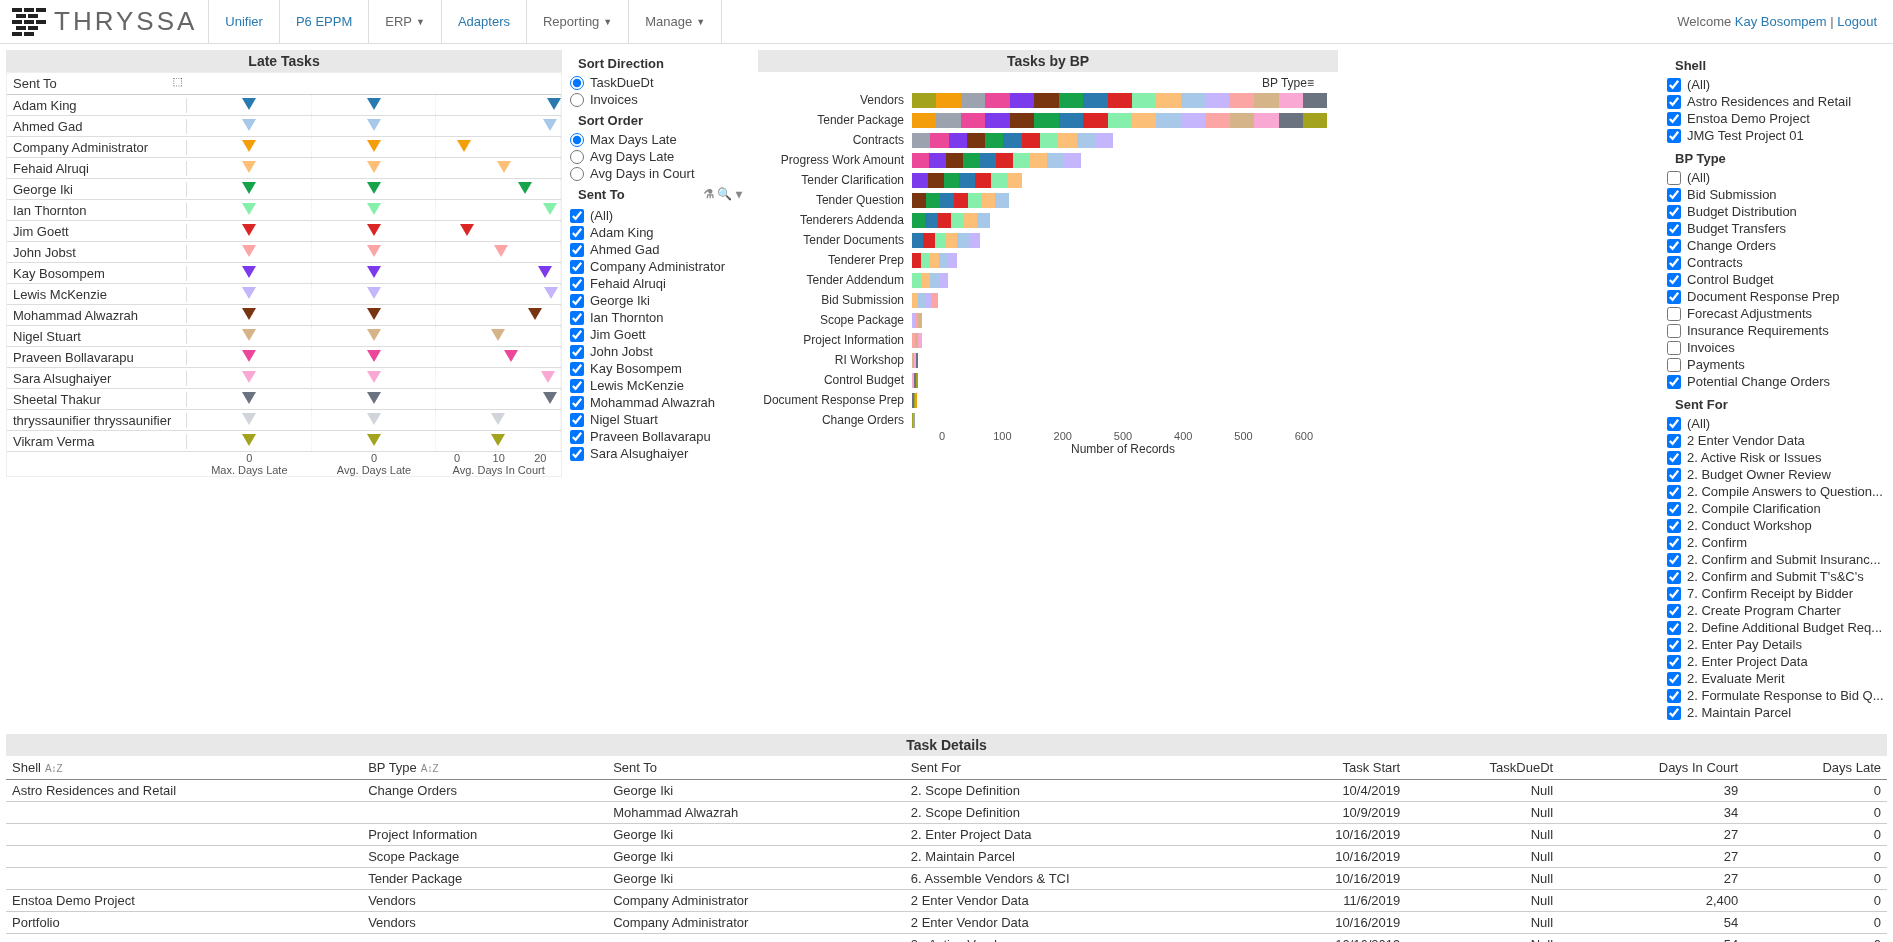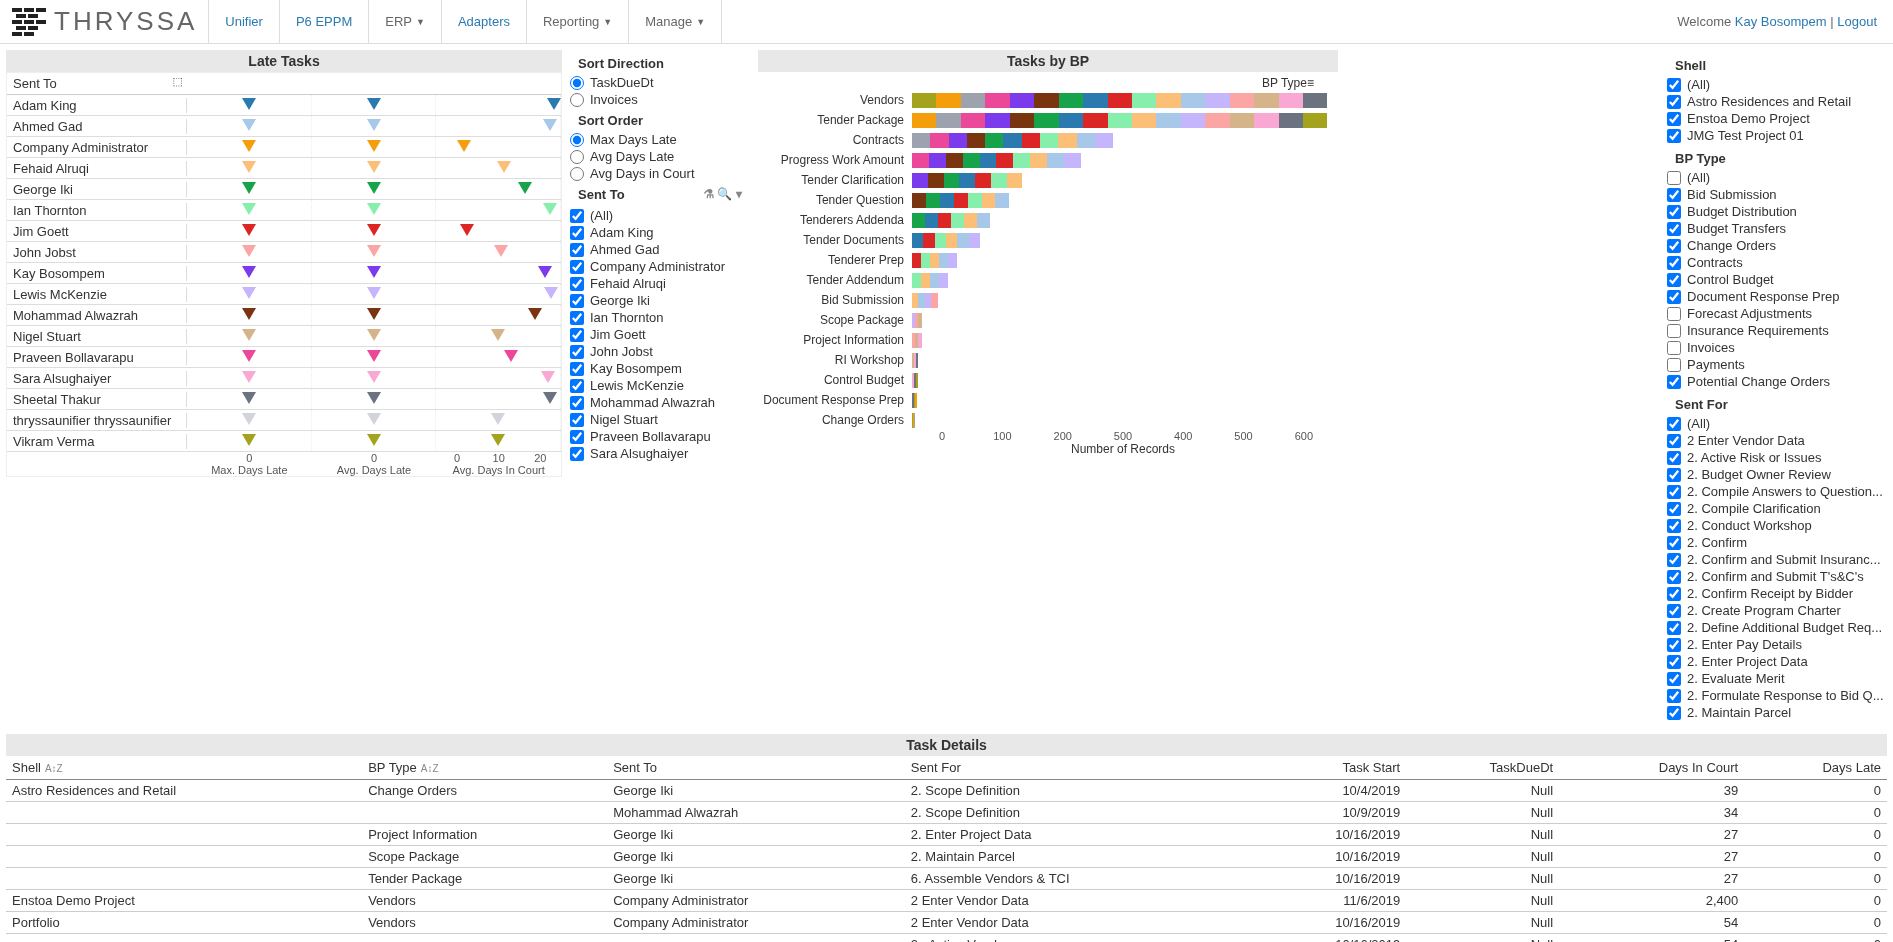--- a/index.html
+++ b/index.html
@@ -791,21 +791,21 @@
         <label class="check-row">
           <input type="checkbox" checked="" style="">
           <span>2. Confirm and Submit Insuranc...</span>
         </label>
         <label class="check-row">
           <input type="checkbox" checked="" style="">
           <span>2. Confirm and Submit T's&amp;C's</span>
         </label>
         <label class="check-row">
           <input type="checkbox" checked="" style="">
-          <span>2. Confirm Receipt by Bidder</span>
+          <span>7. Confirm Receipt by Bidder</span>
         </label>
         <label class="check-row">
           <input type="checkbox" checked="" style="">
           <span>2. Create Program Charter</span>
         </label>
         <label class="check-row">
           <input type="checkbox" checked="" style="">
           <span>2. Define Additional Budget Req...</span>
         </label>
         <label class="check-row">

